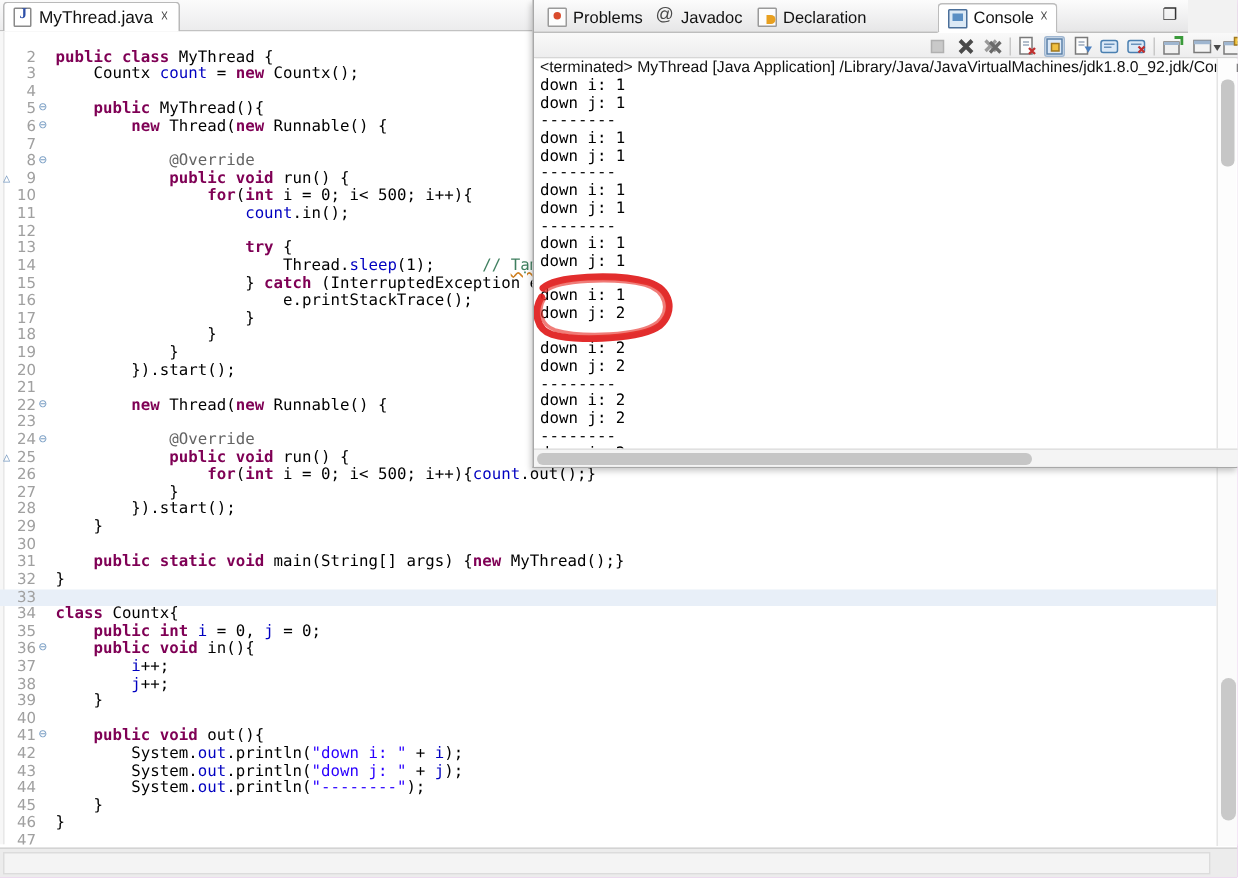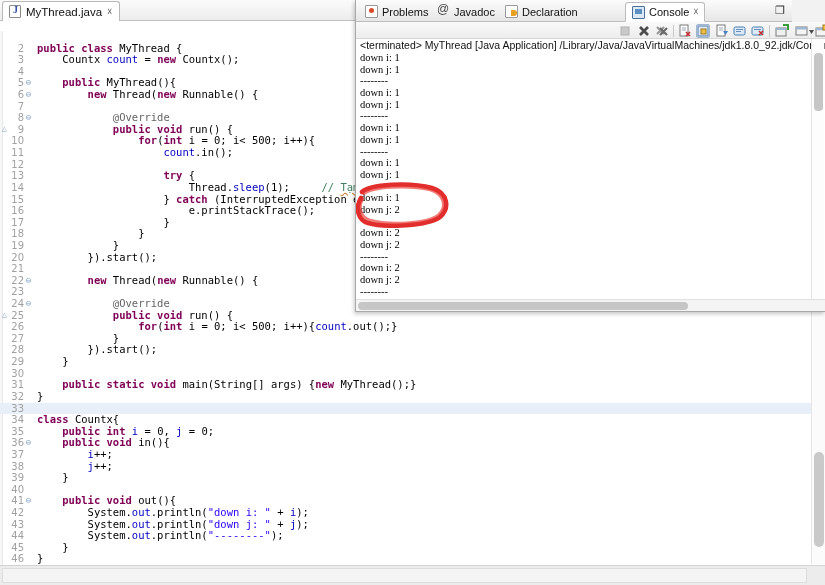--- a/index.html
+++ b/index.html
@@ -64,21 +64,21 @@
   }
   .close-x {
     font-size: 10px;
     color: #444;
     line-height: 1;
     letter-spacing: -1px;
   }
 
   #code-area {
     position: absolute;
-    left: 0; top: 31px;
+    left: 0; top: 21px;
     width: 825px; height: 542px;
     background: #ffffff;
     overflow: hidden;
   }
   #gutter-sep {
     position: absolute;
     left: 0; top: 0;
     width: 3px; height: 542px;
     background: #f7f7f7;
     border-right: 1px solid #e8e8e8;
@@ -247,21 +247,21 @@
   #console-out {
     position: absolute;
     left: 3px; top: 13px;
     width: 450px;
     font-family: "DejaVu Sans Mono", monospace;
     font-size: 10.5px;
     line-height: 11.7px;
     color: #000;
     white-space: pre;
   }
-  .oline { height: 11.7px; white-space: pre; font-family: Liberation Serif, serif; }
+  .oline { height: 11.7px; white-space: pre; }
 
   #console-vscroll {
     position: absolute;
     right: 1px; top: 39px;
     width: 13px; height: 272px;
     background: #fdfdfd;
     border-left: 1px solid #e4e4e4;
   }
   #console-vthumb {
     position: absolute;

